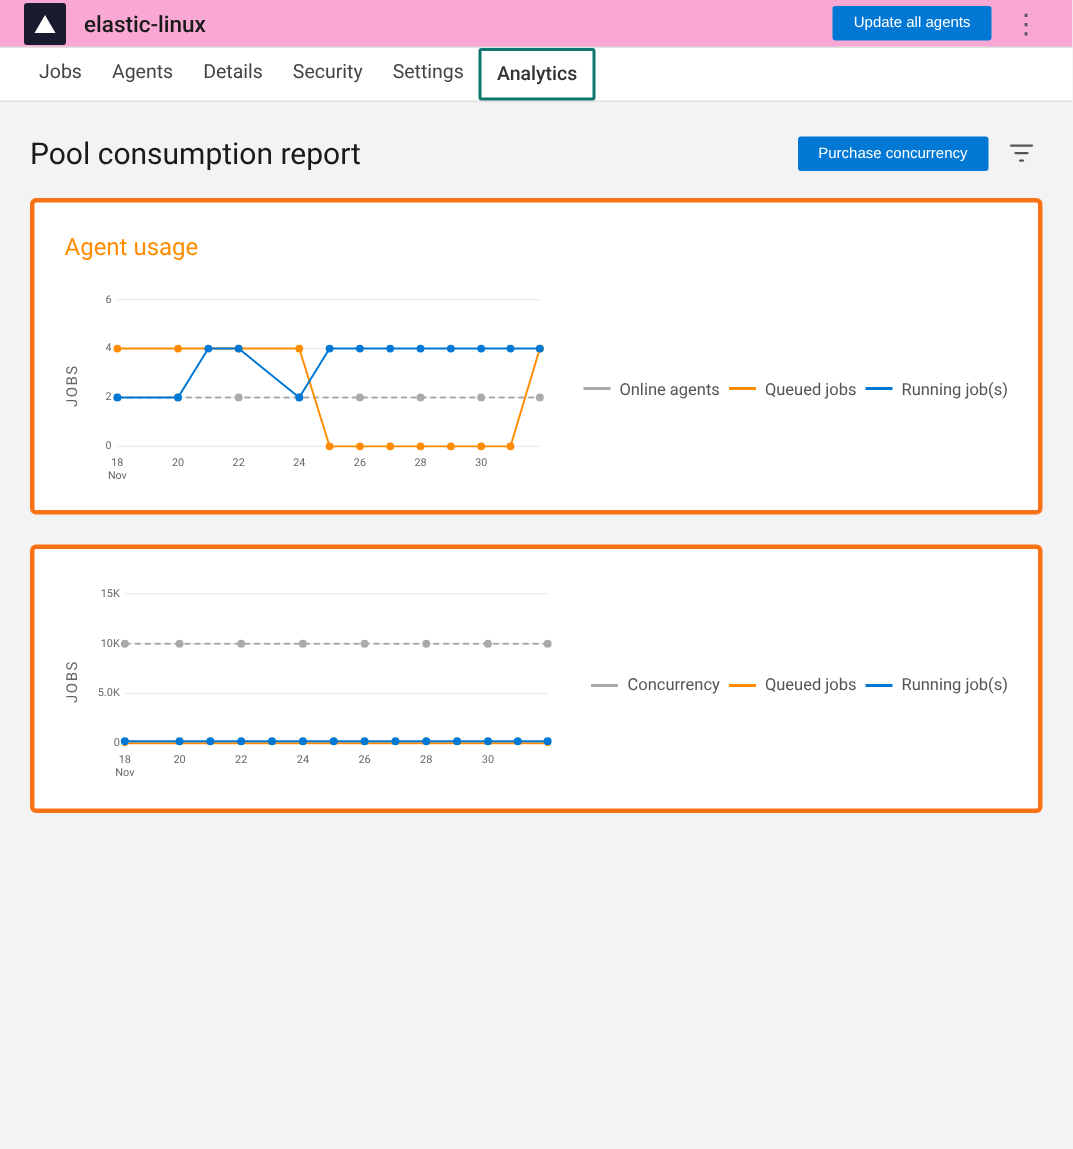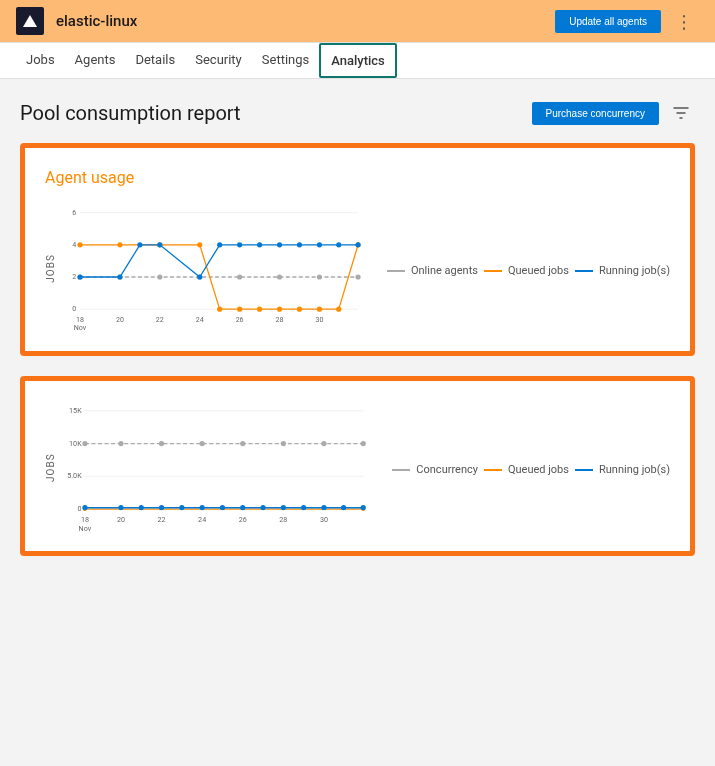--- a/index.html
+++ b/index.html
@@ -1,23 +1,23 @@
 <!DOCTYPE html>
 <html><head>
   <meta charset="utf-8">
   <style>
     * { box-sizing: border-box; margin: 0; padding: 0; }
     body { font-family: -apple-system, BlinkMacSystemFont, 'Segoe UI', Roboto, sans-serif; background: #f3f3f3; font-size: 14px; color: #333; }
 
     .header {
-      background: #fdba74;
+      background: #f9a8d4;
       display: flex;
       align-items: center;
       padding: 0 16px;
-      height: 43px;
+      height: 32px;
       border-bottom: 1px solid #e0e0e0;
     }
     .logo-box {
       width: 28px; height: 28px;
       background: #1a1a2e;
       display: flex; align-items: center; justify-content: center;
       margin-right: 12px;
       border-radius: 2px;
     }
     .logo-triangle {
@@ -77,21 +77,21 @@
     .page-title { font-size: 20px; font-weight: 400; color: #1a1a1a; }
     .header-actions { display: flex; align-items: center; gap: 8px; }
     .filter-icon {
       width: 28px; height: 28px; display: flex; align-items: center; justify-content: center;
       cursor: pointer; color: #555; font-size: 16px;
     }
 
     .chart-card {
       background: #fff;
       border-radius: 4px;
-      border: 5px solid #f97316;
+      border: 3px solid #f97316;
       padding: 20px 20px 16px 20px;
       margin-bottom: 20px;
     }
     .chart-title {
       font-size: 16px; font-weight: 400; color: #ff8c00; margin-bottom: 16px;
     }
 
     .chart-area {
       display: flex; align-items: stretch;
     }

